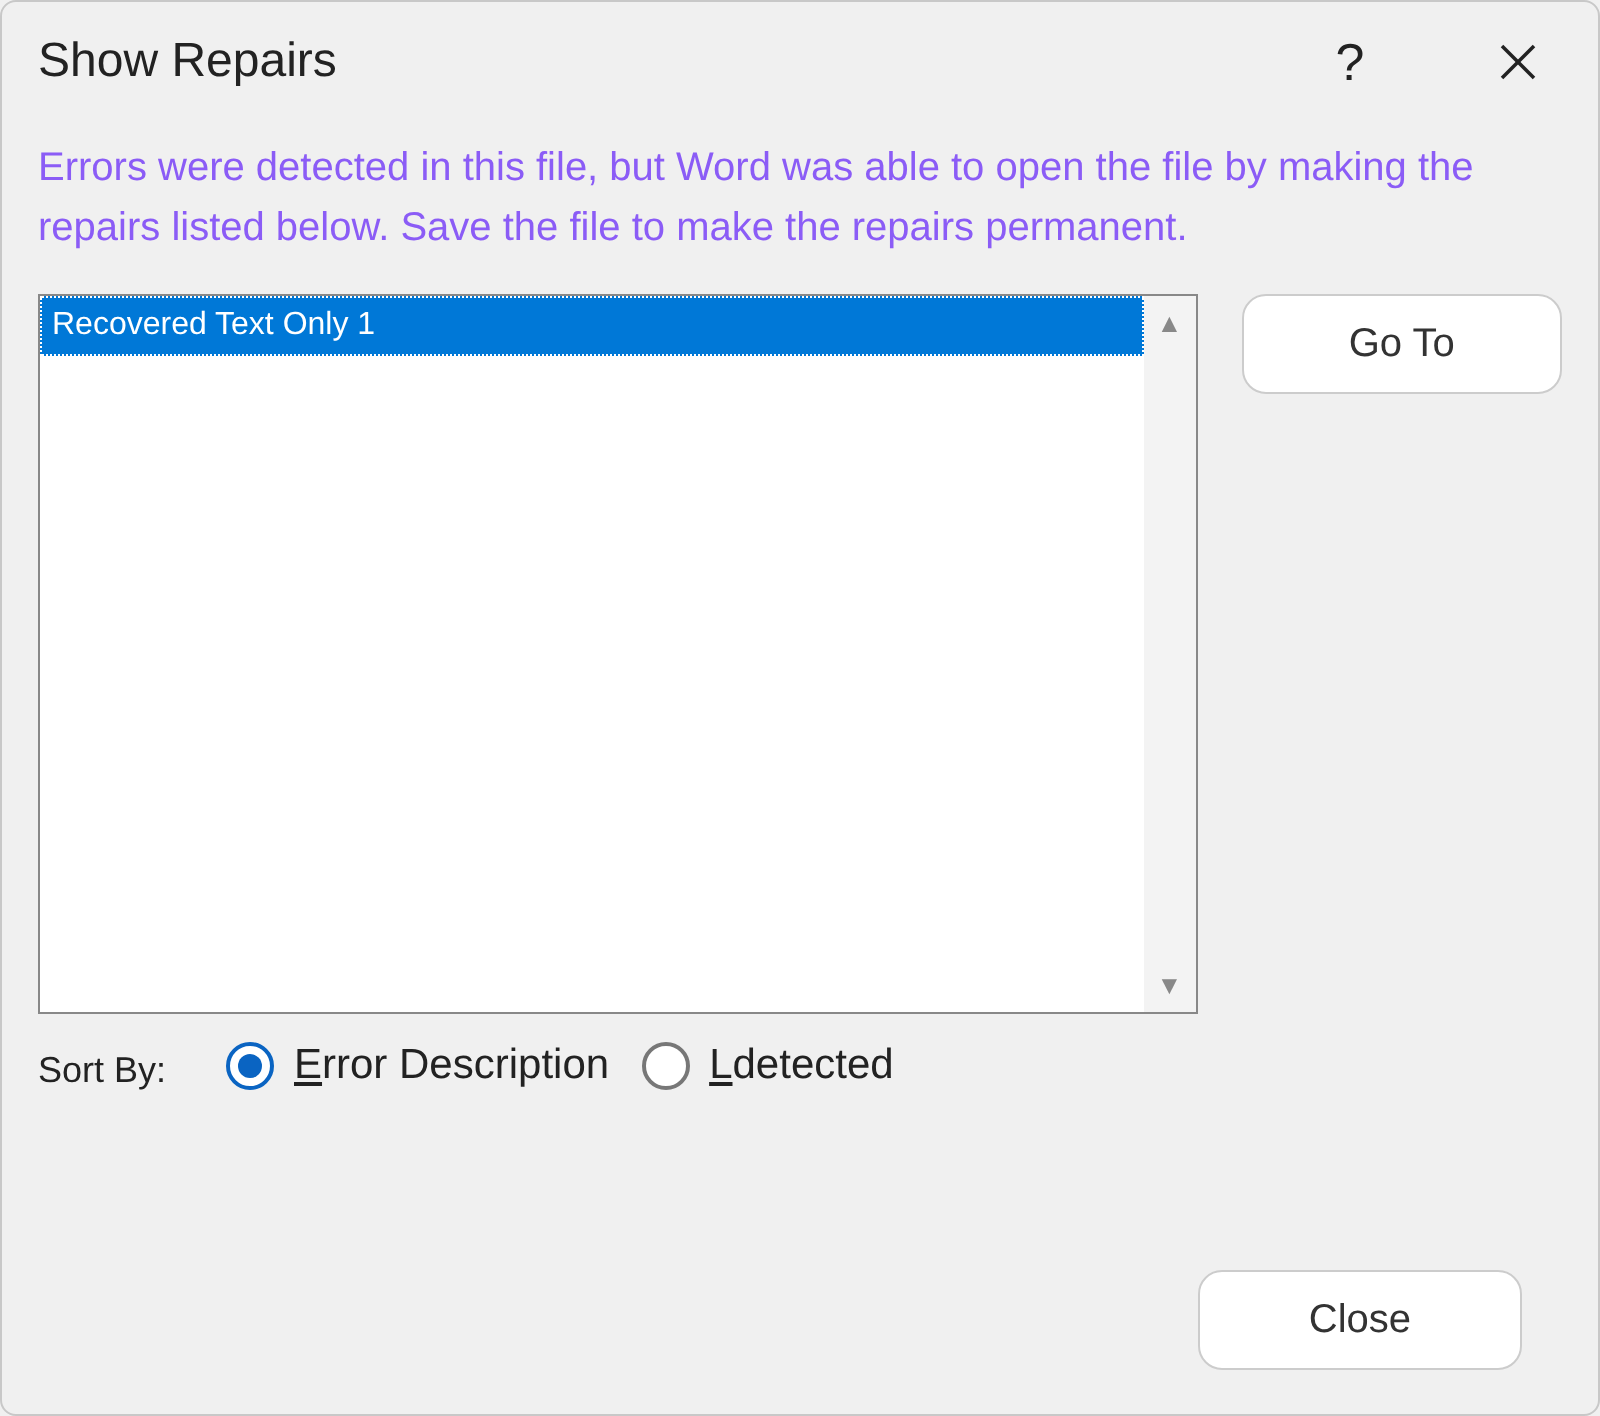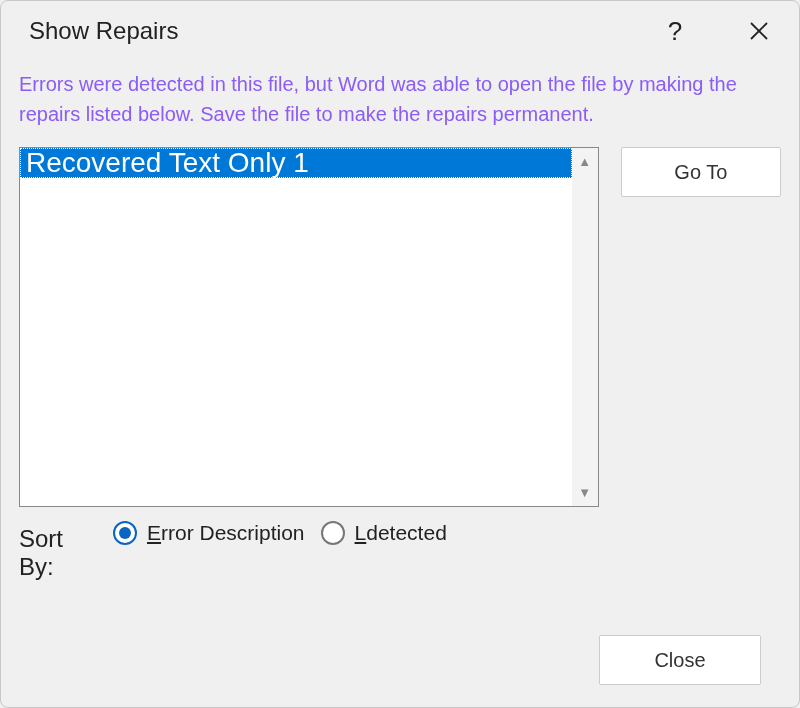--- a/index.html
+++ b/index.html
@@ -17,21 +17,20 @@
       border: 1px solid #c8c8c8;
       border-radius: 8px;
       padding: 0;
       position: relative;
     }
     .titlebar {
       display: flex;
       align-items: center;
       padding: 12px 18px 8px 18px;
       height: 56px;
-      margin-left: 10px;
     }
     .title {
       font-size: 24px;
       color: #222;
       font-weight: 400;
       flex: 1;
     }
     .titlebar-icon {
       width: 44px;
       height: 40px;
@@ -68,21 +67,21 @@
       border: 1px solid #888;
       background: #fff;
       display: flex;
     }
     .listbox {
       flex: 1;
       overflow: hidden;
     }
     .list-item {
       padding: 1px 6px;
-      font-size: 28px;
+      font-size: 16px;
       color: #222;
       cursor: pointer;
       line-height: 28px;
     }
     .list-item.selected {
       background: #0078d7;
       color: #fff;
       outline: 1px dotted #fff;
       outline-offset: -1px;
     }
@@ -98,36 +97,36 @@
     }
     .scroll-arrow {
       color: #888;
       font-size: 13px;
       cursor: pointer;
       user-select: none;
     }
     .btn {
       background: #fff;
       border: 1px solid #ccc;
-      border-radius: 2px;
+      border-radius: 12px;
       font-size: 20px;
       color: #333;
       width: 162px;
       height: 50px;
       cursor: pointer;
       font-family: inherit;
     }
     .sort-row {
       display: flex;
       align-items: flex-start;
       margin-top: 14px;
       gap: 22px;
     }
     .sort-label {
-      font-size: 24px;
+      font-size: 18px;
       color: #222;
       padding-top: 4px;
       width: 72px;
     }
     .radios {
       display: flex;
       gap: 16px;
     }
     .radio-opt {
       display: flex;

